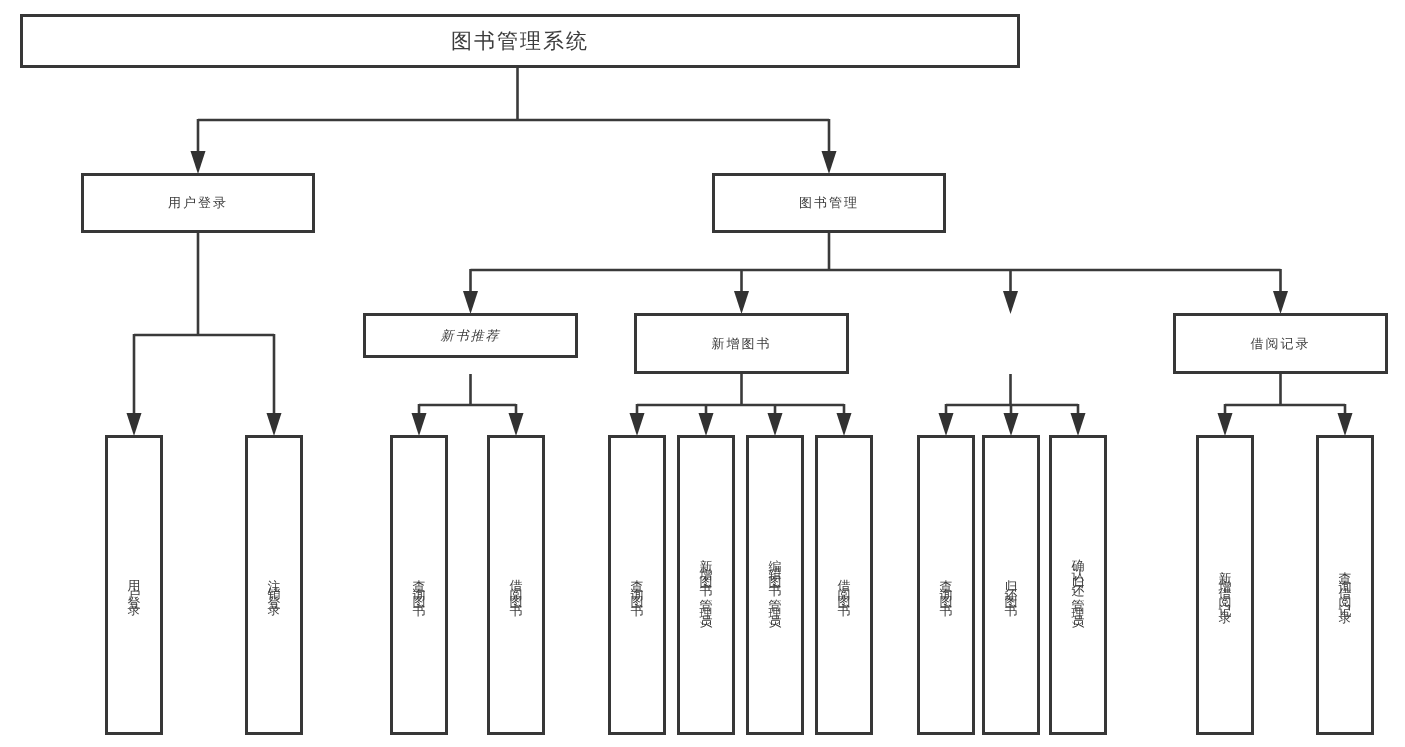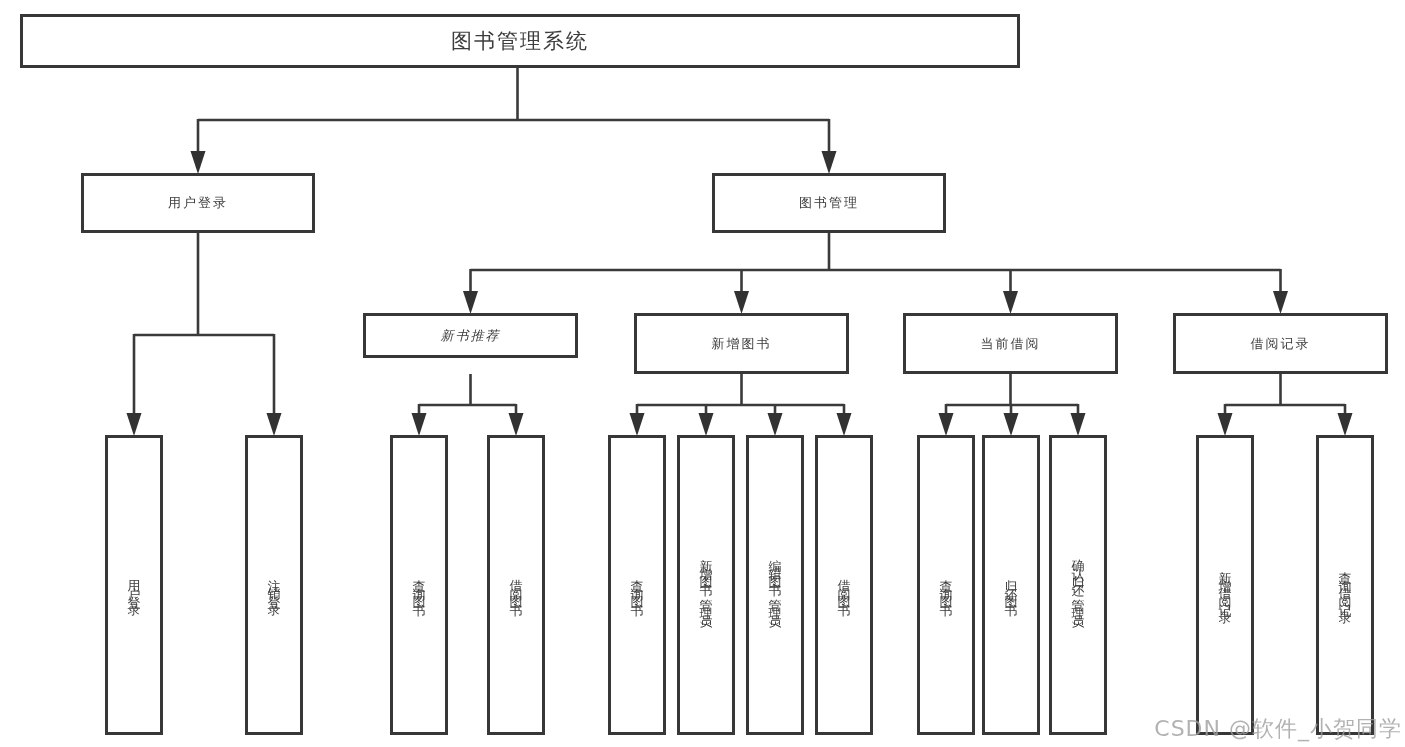--- a/index.html
+++ b/index.html
@@ -129,36 +129,34 @@
     </g>
   </svg>
 
   <div class="node root" style="left:20px; top:14px; width:1000px; height:54px;">图书管理系统</div>
 
   <div class="node" style="left:81px; top:173px; width:234px; height:60px;">用户登录</div>
   <div class="node" style="left:712px; top:173px; width:234px; height:60px;">图书管理</div>
 
   <div class="node" style="left:363px; top:313px; width:215px; height:45px;font-style:italic;">新书推荐</div>
   <div class="node" style="left:634px; top:313px; width:215px; height:61px;">新增图书</div>
-  <div class="node" style="left:903px; top:313px; width:215px; height:61px;">当前借阅</div>
   <div class="node" style="left:1173px; top:313px; width:215px; height:61px;">借阅记录</div>
 
   <div class="node vnode" style="left:105px; top:435px; width:58px; height:300px;">用户登录</div>
   <div class="node vnode" style="left:245px; top:435px; width:58px; height:300px;">注销登录</div>
 
   <div class="node vnode" style="left:390px; top:435px; width:58px; height:300px;">查询图书</div>
   <div class="node vnode" style="left:487px; top:435px; width:58px; height:300px;">借阅图书</div>
 
   <div class="node vnode" style="left:608px; top:435px; width:58px; height:300px;">查询图书</div>
   <div class="node vnode" style="left:677px; top:435px; width:58px; height:300px;">新增图书（管理员）</div>
   <div class="node vnode" style="left:746px; top:435px; width:58px; height:300px;">编辑图书（管理员）</div>
   <div class="node vnode" style="left:815px; top:435px; width:58px; height:300px;">借阅图书</div>
 
   <div class="node vnode" style="left:917px; top:435px; width:58px; height:300px;">查询图书</div>
   <div class="node vnode" style="left:982px; top:435px; width:58px; height:300px;">归还图书</div>
   <div class="node vnode" style="left:1049px; top:435px; width:58px; height:300px;">确认归还（管理员）</div>
 
   <div class="node vnode" style="left:1196px; top:435px; width:58px; height:300px;">新增借阅记录</div>
   <div class="node vnode" style="left:1316px; top:435px; width:58px; height:300px;">查询借阅记录</div>
 
-  <div class="watermark">CSDN @软件_小贺同学</div>
 
 </div>
 
 </body></html>

